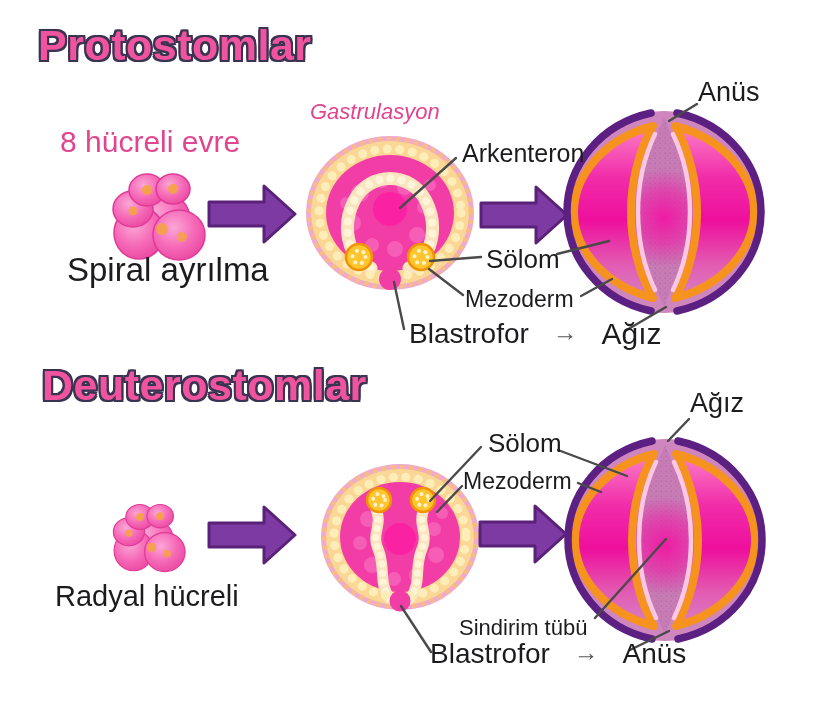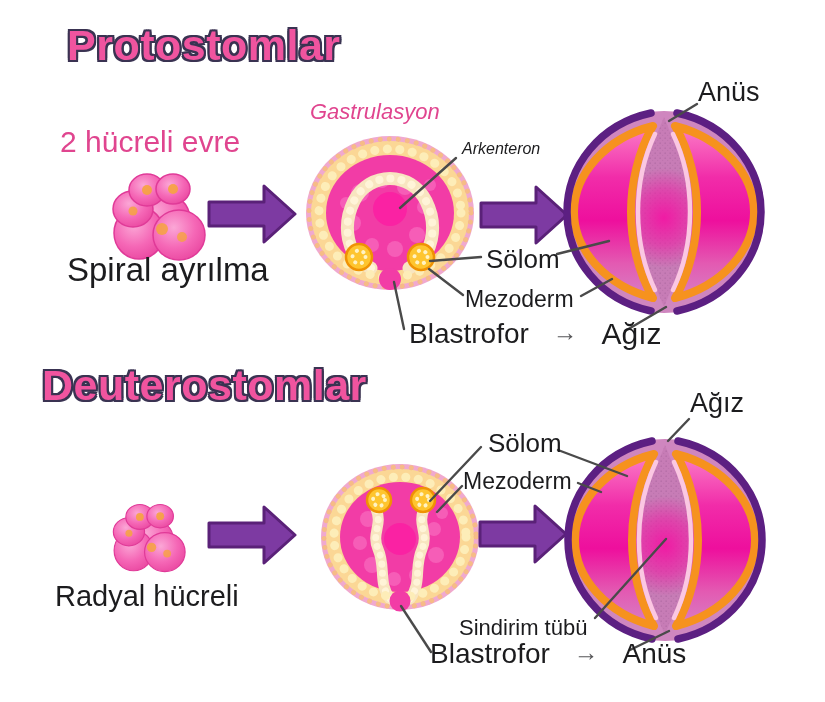--- a/index.html
+++ b/index.html
@@ -179,27 +179,27 @@
       <line x1="558" y1="450" x2="627" y2="476"></line>
       <line x1="462" y1="486" x2="437" y2="512"></line>
       <line x1="578" y1="483" x2="601" y2="492"></line>
       <line x1="595" y1="618" x2="666" y2="539"></line>
       <line x1="401" y1="606" x2="431" y2="652"></line>
       <line x1="630" y1="650" x2="669" y2="631"></line>
       <line x1="689" y1="419" x2="668" y2="441"></line>
     </g>
   </svg>
 
-  <div class="lbl pink-title" style="left:38px;top:22px;font-size:43px;margin-left:29px;">Protostomlar</div>
-
-  <div class="lbl pink-sub" style="left:60px;top:126px;font-size:30px;">2 hücreli evre</div>
+  <div class="lbl pink-title" style="left:38px;top:22px;font-size:43px;">Protostomlar</div>
+
+  <div class="lbl pink-sub" style="left:60px;top:126px;font-size:30px;">8 hücreli evre</div>
 
   <div class="lbl pink-sub" style="left:310px;top:100px;font-size:22px;font-style:italic;">Gastrulasyon</div>
 
-  <div class="lbl" style="left:462px;top:140px;font-size:16px;font-style:italic;">Arkenteron</div>
+  <div class="lbl" style="left:462px;top:140px;font-size:25px;">Arkenteron</div>
 
   <div class="lbl" style="left:698px;top:78px;font-size:27px;">Anüs</div>
 
   <div class="lbl" style="left:67px;top:252px;font-size:33px;">Spiral ayrılma</div>
 
   <div class="lbl" style="left:486px;top:245px;font-size:26px;">Sölom</div>
 
   <div class="lbl" style="left:465px;top:287px;font-size:23px;">Mezoderm</div>
 
   <div class="lbl row" style="left:409px;top:318px;font-size:28px;">

